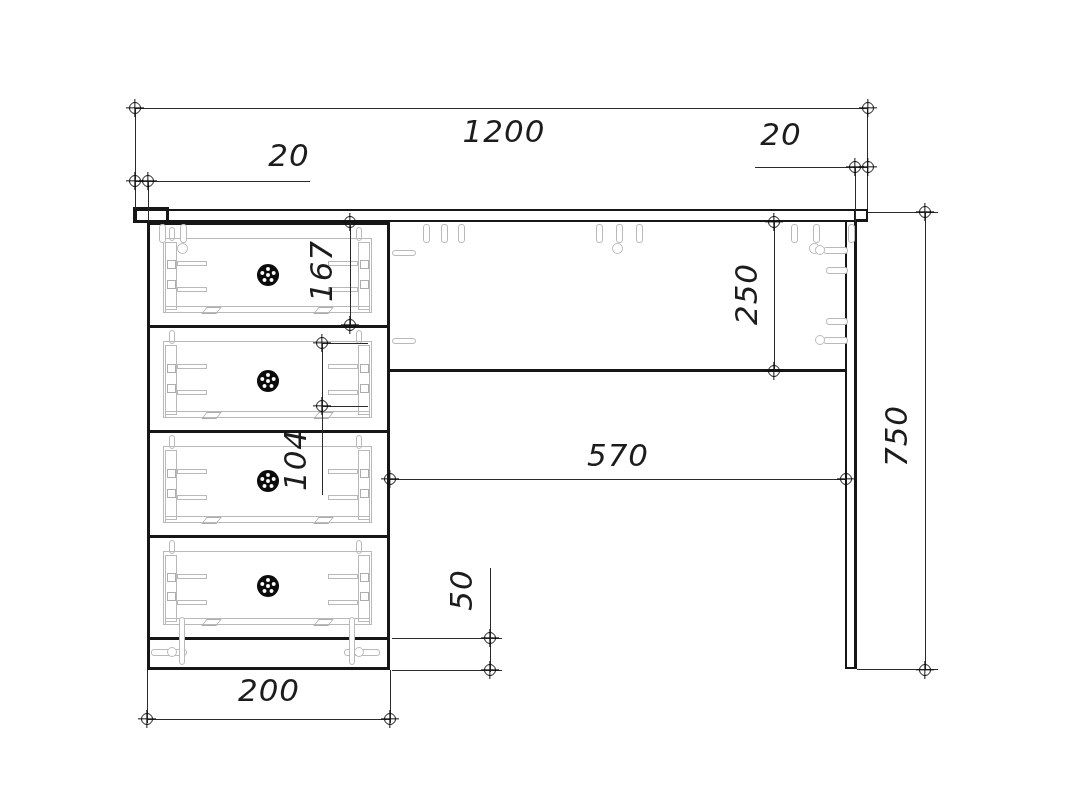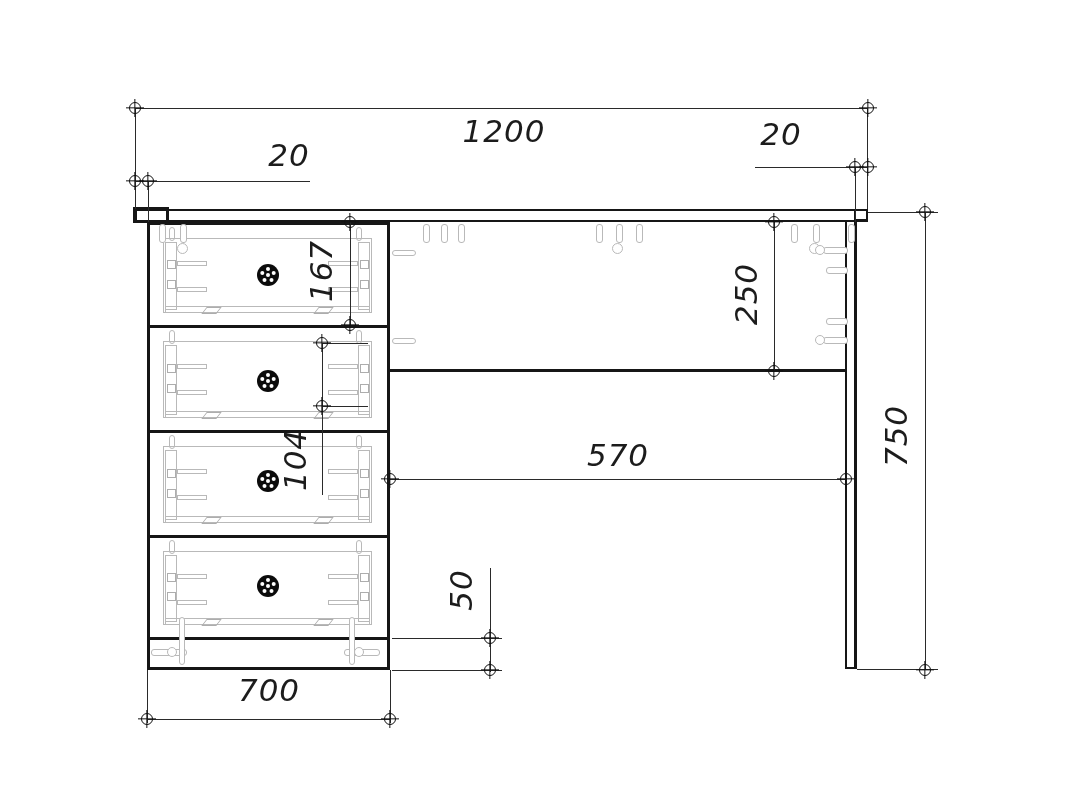--- a/index.html
+++ b/index.html
@@ -209,15 +209,15 @@
   <div class="dl" style="left:392px;top:670px;width:110px;height:1px;"></div>
   <span class="marker" style="left:490px;top:638px;"></span>
   <span class="marker" style="left:490px;top:670px;"></span>
   <div class="dim v" style="left:461px;top:590px;">50</div>
 
   <div class="dl" style="left:147px;top:670px;width:1px;height:53px;"></div>
   <div class="dl" style="left:390px;top:670px;width:1px;height:53px;"></div>
   <div class="dl" style="left:147px;top:719px;width:243px;height:1px;"></div>
   <span class="marker" style="left:147px;top:719px;"></span>
   <span class="marker" style="left:390px;top:719px;"></span>
-  <div class="dim" style="left:269px;top:690px;">700</div>
+  <div class="dim" style="left:269px;top:690px;">200</div>
 
 </div>
 
 </body></html>

